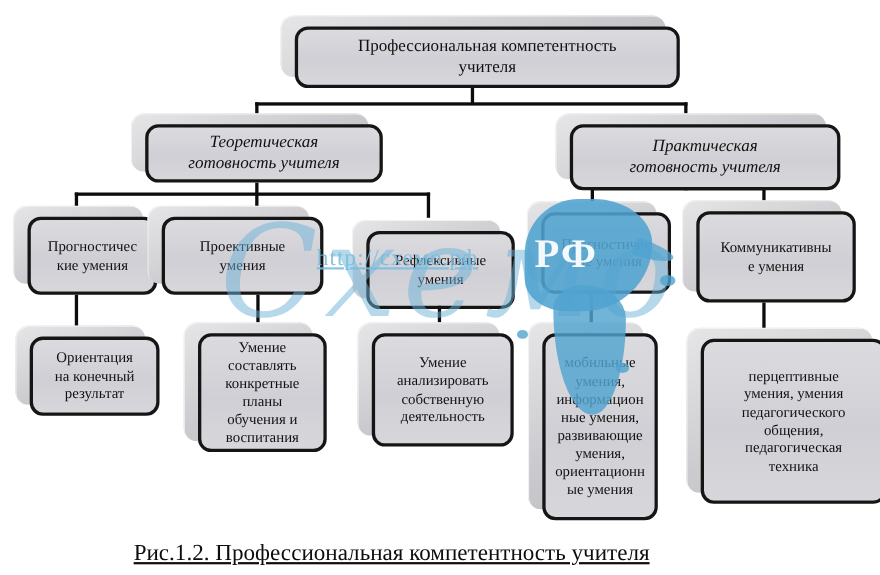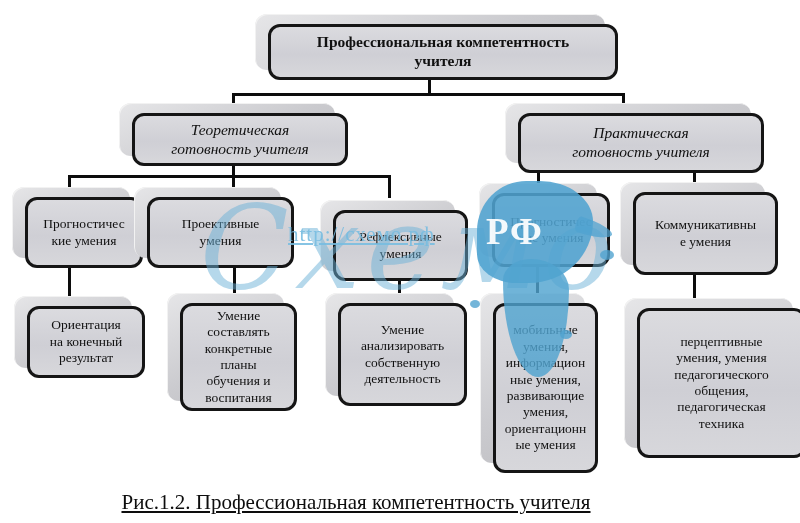--- a/index.html
+++ b/index.html
@@ -19,21 +19,21 @@
     box-shadow:inset 1px 1px 0 #f2f2f2;
   }
   .box{
     position:relative;z-index:1;width:100%;height:100%;box-sizing:border-box;
     border:3px solid #151515;border-radius:12px;
     background:linear-gradient(180deg,#dbdbdf 0%,#cfcfd5 55%,#d7d7db 100%);
     display:flex;align-items:center;justify-content:center;
     text-align:center;white-space:pre-line;line-height:1.22;
     padding:2px 4px;
   }
-  .lvl1 .box{font-weight:bold;font-size:15.5px;}
+  .lvl1 .box{font-weight:normal;font-size:15.5px;}
   .lvl2 .box{font-style:italic;font-size:15.5px;}
   .lvl3 .box{font-size:13.5px;align-items:center;}
   .lvl4 .box{font-size:13.5px;}
   
   .caption{
     position:absolute;left:0;top:490px;width:712px;text-align:center;
     font-size:21px;color:#0d0d0d;z-index:2;text-decoration:underline;
   }
   
   .watermark{position:absolute;inset:0;pointer-events:none;z-index:6;}

